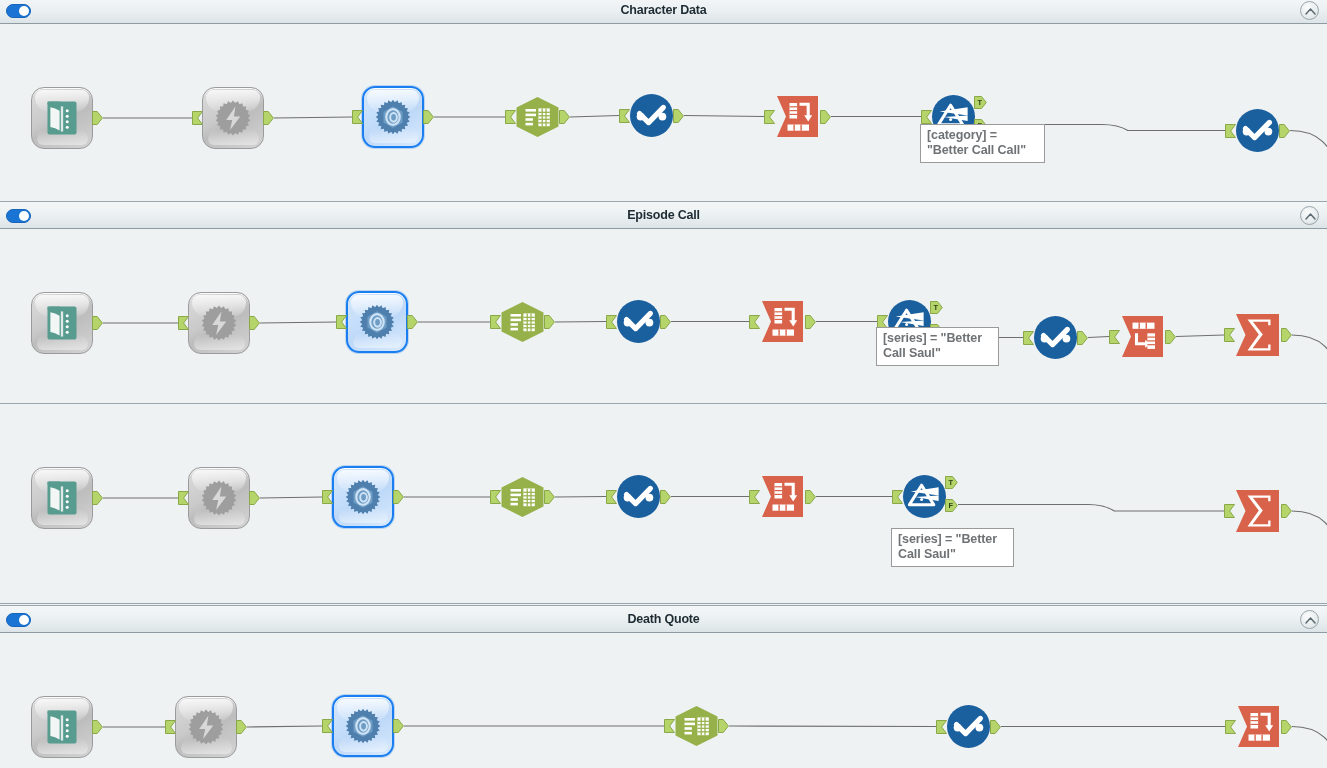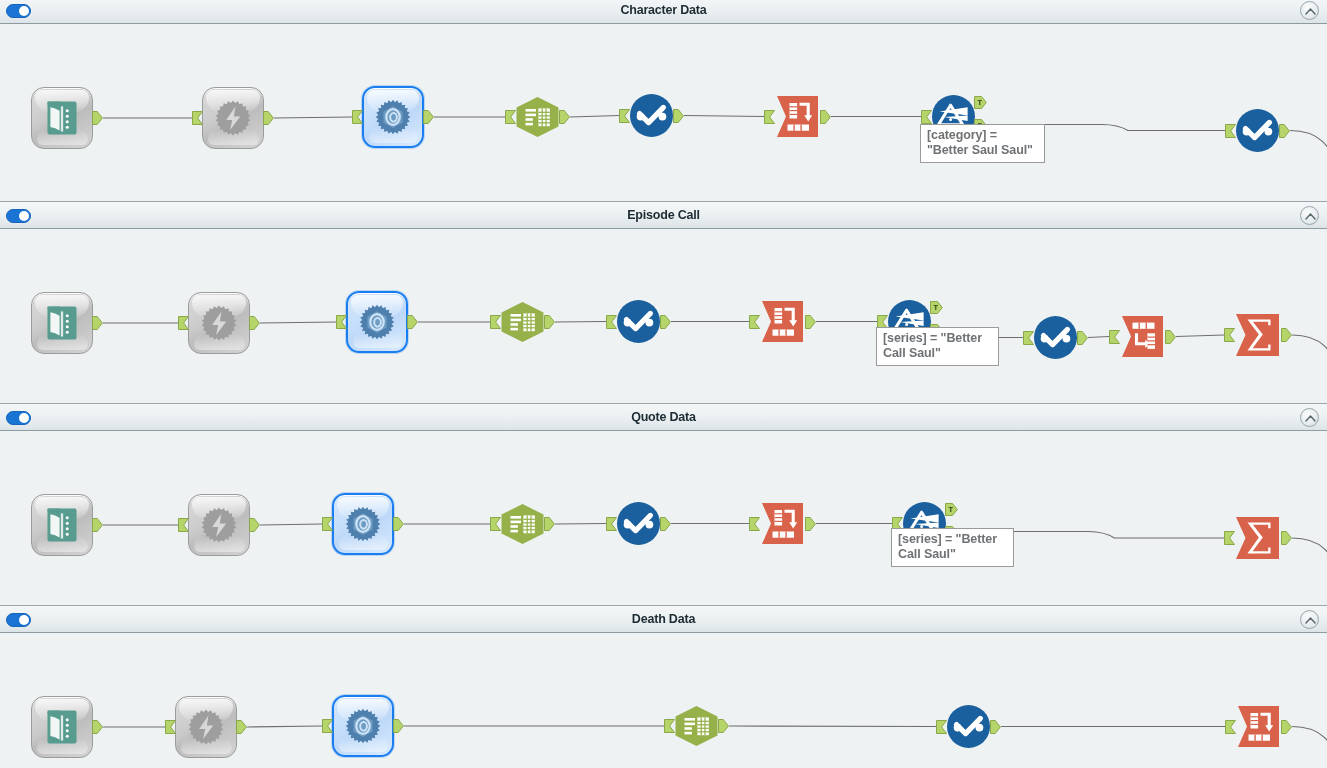--- a/index.html
+++ b/index.html
@@ -578,31 +578,20 @@
           </div>
           <div class="anchor" style="left:47px;top:15px;">
             <svg width="11" height="14" viewBox="0 0 11 14">
     <path d="M0.5 0.5 H5.2 L10.4 7 L5.2 13.5 H0.5 Z" fill="#b5d46a" stroke="#8aa84a" stroke-width="1"></path>
   </svg>
           </div>
         </div>
       </div>
     </div>
     <div class="container" style="top:403px;height:201px;">
-      <div class="cont-header">
-      <div class="toggle">
-          <div class="knob"></div>
-        </div>
-      <div class="cont-title">Quote Data</div>
-      <div class="collapse-btn">
-          <svg width="13" height="11" viewBox="0 0 13 11">
-    <path d="M2 8 L6.5 3 L11 8" fill="none" stroke="#5c6a70" stroke-width="1.5" stroke-linecap="round" stroke-linejoin="round"></path>
-  </svg>
-        </div>
-    </div>
       <div class="canvas" style="height:174px;">
         <svg class="wires">
           <line x1="103" y1="94" x2="178" y2="94" stroke="#6e6e6e" stroke-width="1.2"></line>
           <line x1="260" y1="94" x2="322" y2="93" stroke="#6e6e6e" stroke-width="1.2"></line>
           <line x1="404" y1="93" x2="490" y2="93" stroke="#6e6e6e" stroke-width="1.2"></line>
           <line x1="555" y1="93" x2="606" y2="92.5" stroke="#6e6e6e" stroke-width="1.2"></line>
           <line x1="671" y1="92.5" x2="749" y2="92.5" stroke="#6e6e6e" stroke-width="1.2"></line>
           <line x1="816" y1="92.5" x2="892" y2="92.5" stroke="#6e6e6e" stroke-width="1.2"></line>
           <path d="M958 100.5 L 1088.3 100.5 Q 1104.3 100.5 1114.3 107 L 1224 107" fill="none" stroke="#6e6e6e" stroke-width="1.2"></path>
           <path d="M1292 107 C 1322 107, 1330 121, 1347 152" fill="none" stroke="#6e6e6e" stroke-width="1.2"></path>
@@ -788,21 +777,21 @@
   </svg>
           </div>
         </div>
       </div>
     </div>
     <div class="container" style="top:605px;height:194px;">
       <div class="cont-header">
       <div class="toggle">
           <div class="knob"></div>
         </div>
-      <div class="cont-title">Death Data</div>
+      <div class="cont-title">Death Quote</div>
       <div class="collapse-btn">
           <svg width="13" height="11" viewBox="0 0 13 11">
     <path d="M2 8 L6.5 3 L11 8" fill="none" stroke="#5c6a70" stroke-width="1.5" stroke-linecap="round" stroke-linejoin="round"></path>
   </svg>
         </div>
     </div>
       <div class="canvas" style="height:167px;">
         <svg class="wires">
           <line x1="103" y1="94" x2="165" y2="94" stroke="#6e6e6e" stroke-width="1.2"></line>
           <line x1="247" y1="94" x2="322" y2="93" stroke="#6e6e6e" stroke-width="1.2"></line>
@@ -946,18 +935,18 @@
           </div>
           <div class="anchor" style="left:46px;top:14.5px;">
             <svg width="11" height="14" viewBox="0 0 11 14">
     <path d="M0.5 0.5 H5.2 L10.4 7 L5.2 13.5 H0.5 Z" fill="#b5d46a" stroke="#8aa84a" stroke-width="1"></path>
   </svg>
           </div>
         </div>
       </div>
     </div>
     <div class="anno" style="left:920px;top:124px;width:125px;">[category] =
-"Better Saul Saul"</div>
+"Better Call Call"</div>
     <div class="anno" style="left:876px;top:327px;width:123px;">[series] = "Better
 Call Saul"</div>
     <div class="anno" style="left:891px;top:528px;width:123px;">[series] = "Better
 Call Saul"</div>
   </div>
 
 </body></html>

